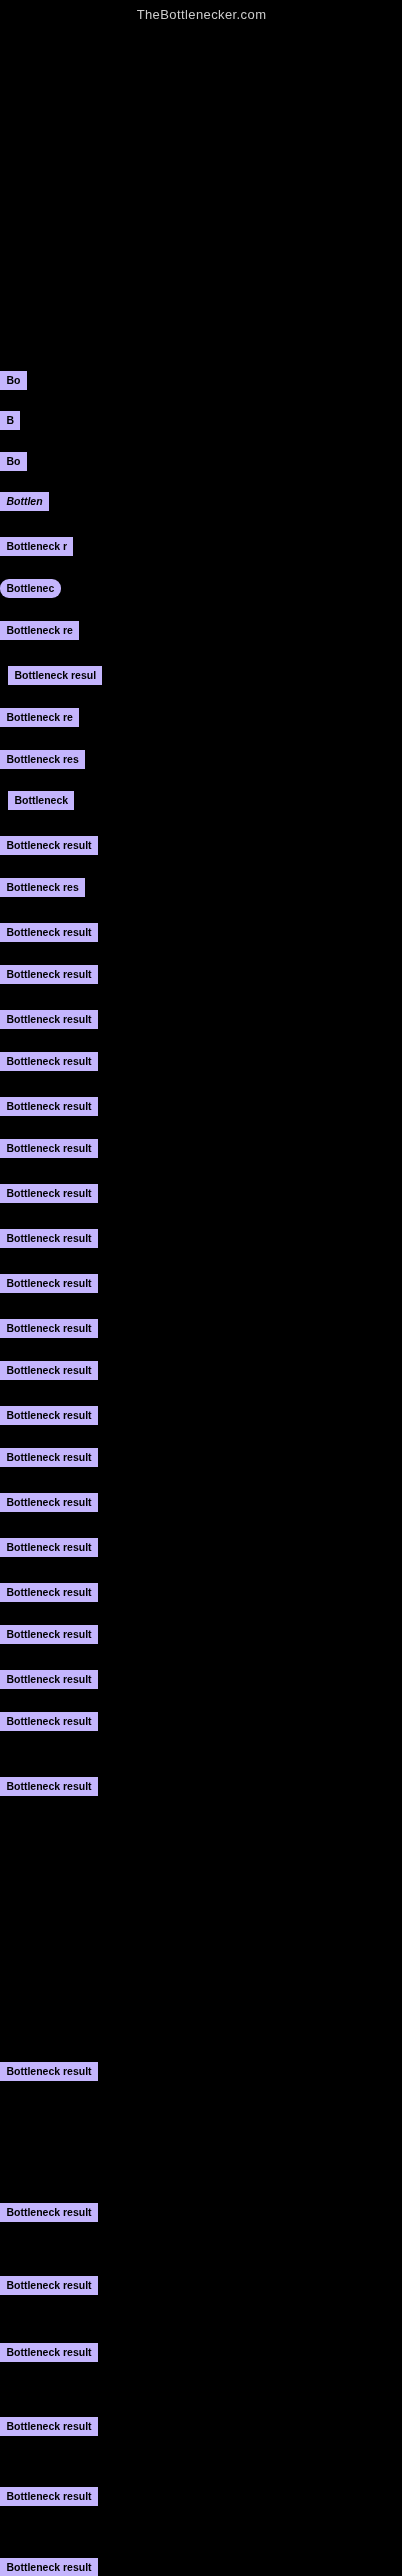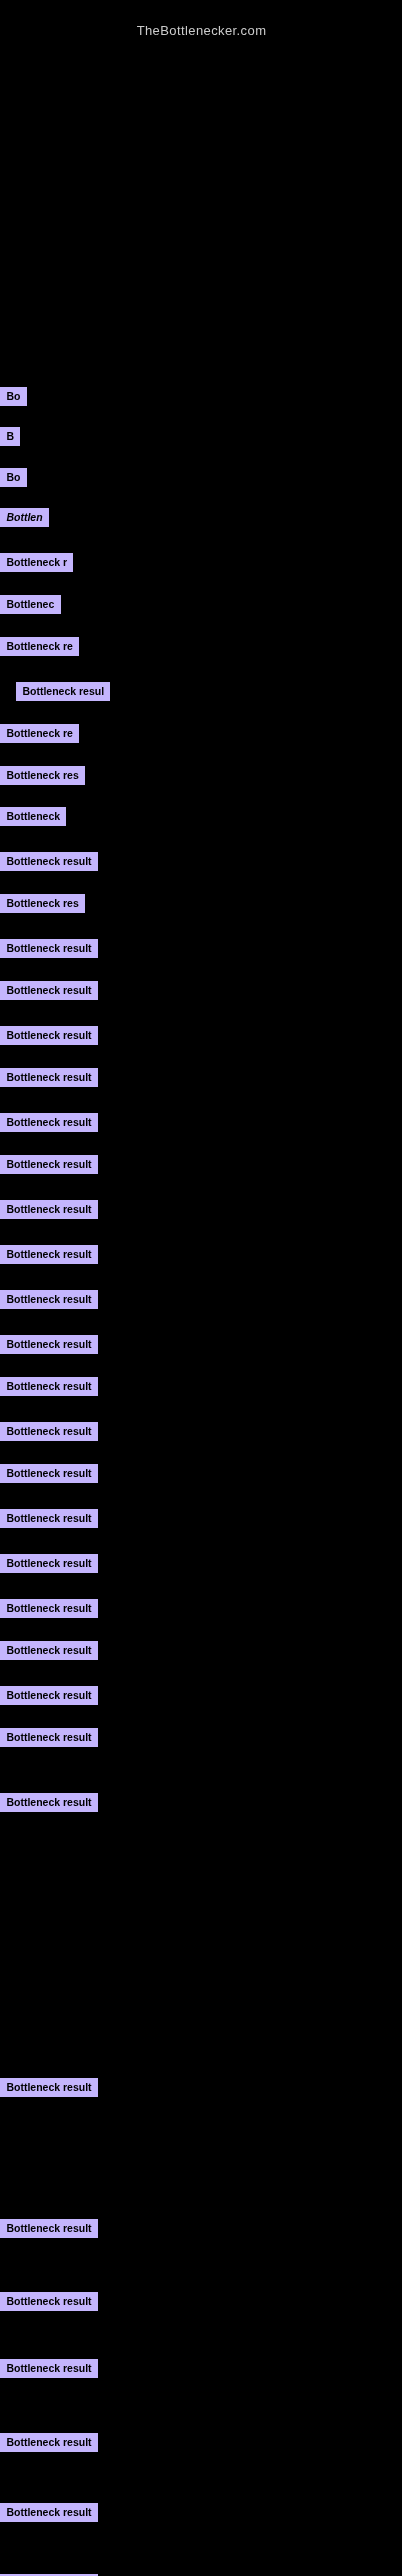--- a/index.html
+++ b/index.html
@@ -13,21 +13,21 @@
       width: 403px;
       min-height: 2576px;
       font-family: Arial, sans-serif;
       position: relative;
     }
 
     .site-title {
       color: #cccccc;
       font-size: 13px;
       text-align: center;
-      padding-top: 23px;
+      padding-top: 7px;
       letter-spacing: 0.4px;
     }
 
     .bottleneck-item {
       background-color: #c4b5fd;
       color: #000000;
       font-size: 10.5px;
       font-weight: 600;
       padding: 3.2px 6.4px;
       margin: 3.2px 0;
@@ -40,26 +40,26 @@
 <body>
 
 <div class="site-title">TheBottlenecker.com</div>
 
 <div id="items-wrapper" style="position: relative; width: 403px; height: 2576px;">
 <div class="bottleneck-item" style="position: absolute; top: 346px; left: 0px; max-width: 40px; overflow: hidden; text-overflow: clip;">Bo</div>
     <div class="bottleneck-item" style="position: absolute; top: 386px; left: 0px; max-width: 32px; overflow: hidden; text-overflow: clip;">B</div>
     <div class="bottleneck-item" style="position: absolute; top: 427px; left: 0px; max-width: 40px; overflow: hidden; text-overflow: clip;">Bo</div>
     <div class="bottleneck-item" style="position: absolute; top: 467px; left: 0px; max-width: 64px; overflow: hidden; text-overflow: clip; font-style: italic;">Bottlen</div>
     <div class="bottleneck-item" style="position: absolute; top: 512px; left: 0px; max-width: 89px; overflow: hidden; text-overflow: clip; text-align: right;">Bottleneck r</div>
-    <div class="bottleneck-item" style="position: absolute; top: 554px; left: 0px; max-width: 76px; overflow: hidden; text-overflow: clip;">Bottlenec</div>
+    <div class="bottleneck-item" style="position: absolute; top: 554px; left: 0px; max-width: 76px; overflow: hidden; text-overflow: clip; border-radius: 9px;">Bottlenec</div>
     <div class="bottleneck-item" style="position: absolute; top: 596px; left: 0px; max-width: 105px; overflow: hidden; text-overflow: clip;">Bottleneck re</div>
-    <div class="bottleneck-item" style="position: absolute; top: 641px; left: 16px; max-width: 121px; overflow: hidden; text-overflow: clip;">Bottleneck resul</div>
+    <div class="bottleneck-item" style="position: absolute; top: 641px; left: 8px; max-width: 121px; overflow: hidden; text-overflow: clip;">Bottleneck resul</div>
     <div class="bottleneck-item" style="position: absolute; top: 683px; left: 0px; max-width: 105px; overflow: hidden; text-overflow: clip;">Bottleneck re</div>
     <div class="bottleneck-item" style="position: absolute; top: 725px; left: 0px; max-width: 117px; overflow: hidden; text-overflow: clip;">Bottleneck res</div>
-    <div class="bottleneck-item" style="position: absolute; top: 766px; left: 0px; max-width: 85px; overflow: hidden; text-overflow: clip;">Bottleneck</div>
+    <div class="bottleneck-item" style="position: absolute; top: 766px; left: 8px; max-width: 85px; overflow: hidden; text-overflow: clip;">Bottleneck</div>
     <div class="bottleneck-item" style="position: absolute; top: 811px; left: 0px; max-width: 121px; overflow: hidden; text-overflow: clip;">Bottleneck result</div>
     <div class="bottleneck-item" style="position: absolute; top: 853px; left: 0px; max-width: 109px; overflow: hidden; text-overflow: clip;">Bottleneck res</div>
     <div class="bottleneck-item" style="position: absolute; top: 898px; left: 0px; max-width: 125px; overflow: hidden; text-overflow: clip;">Bottleneck result</div>
     <div class="bottleneck-item" style="position: absolute; top: 940px; left: 0px; max-width: 129px; overflow: hidden; text-overflow: clip;">Bottleneck result</div>
     <div class="bottleneck-item" style="position: absolute; top: 985px; left: 0px; max-width: 135px; overflow: hidden; text-overflow: clip;">Bottleneck result</div>
     <div class="bottleneck-item" style="position: absolute; top: 1027px; left: 0px; max-width: 137px; overflow: hidden; text-overflow: clip;">Bottleneck result</div>
     <div class="bottleneck-item" style="position: absolute; top: 1072px; left: 0px; max-width: 138px; overflow: hidden; text-overflow: clip;">Bottleneck result</div>
     <div class="bottleneck-item" style="position: absolute; top: 1114px; left: 0px; max-width: 141px; overflow: hidden; text-overflow: clip;">Bottleneck result</div>
     <div class="bottleneck-item" style="position: absolute; top: 1159px; left: 0px; max-width: 142px; overflow: hidden; text-overflow: clip;">Bottleneck result</div>
     <div class="bottleneck-item" style="position: absolute; top: 1204px; left: 0px; max-width: 143px; overflow: hidden; text-overflow: clip;">Bottleneck result</div>

